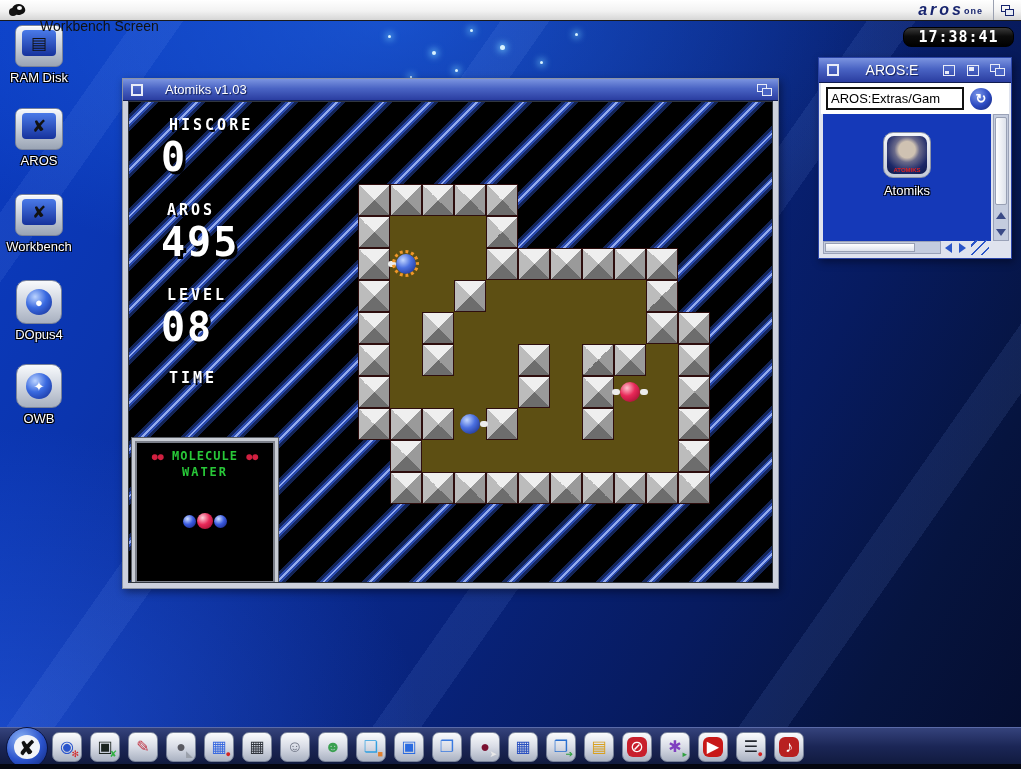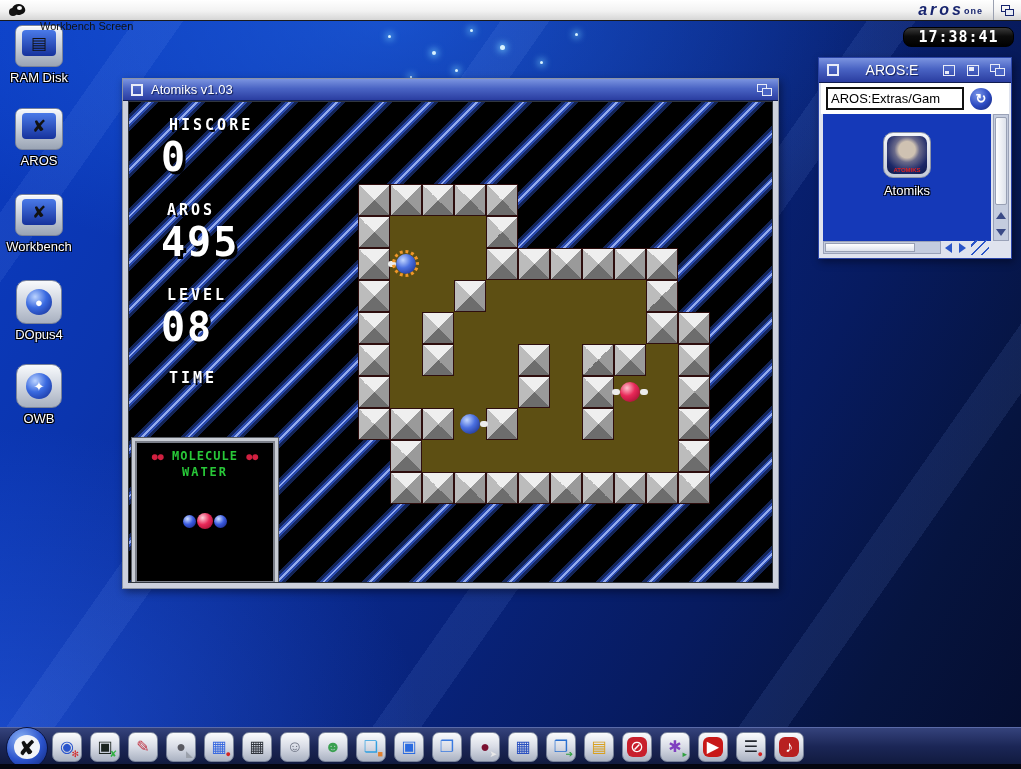--- a/index.html
+++ b/index.html
@@ -7,21 +7,21 @@
   body { position:relative; font-family:"Liberation Sans", sans-serif; background:#061544; }
 
   
   .screen-bar { position:absolute; left:0; top:0; width:1021px; height:21px;
     background:linear-gradient(180deg,#ffffff 0%,#f2f2f2 55%,#d6d6d6 100%);
     border-bottom:1px solid #1a1a1a; display:flex; align-items:center; z-index:50; }
   .mascot { width:22px; height:16px; margin-left:8px; position:relative; }
   .mascot .b1{ position:absolute; left:4px; top:2px; width:13px; height:11px; background:#111; border-radius:50% 60% 40% 60%; transform:rotate(-15deg);}
   .mascot .b2{ position:absolute; left:1px; top:6px; width:8px; height:8px; background:#151515; border-radius:50%;}
   .mascot .w1{ position:absolute; left:9px; top:4px; width:5px; height:4px; background:#fff; border-radius:50%;}
-  .screen-title { margin-left:10px; font-size:11px; color:#111;margin-top:32px; }
+  .screen-title { margin-left:10px; font-size:14px; color:#111;margin-top:32px; }
   .screen-bar-right { margin-left:auto; display:flex; align-items:center; height:100%; }
   .aros-logo { font-weight:bold; font-style:italic; color:#17246e; font-size:16px; letter-spacing:3px; }
   .aros-logo .one { font-size:9px; letter-spacing:1px; font-style:normal; vertical-align:1px; }
   .screen-depth { width:28px; height:100%; border-left:1px solid #9aa0b0; margin-left:10px;
     display:flex; align-items:center; justify-content:center; }
   .dgadget { position:relative; width:13px; height:11px; }
   .dgadget .back { position:absolute; left:0; top:0; width:9px; height:7px; border:1px solid #17246e; background:transparent;}
   .dgadget .front{ position:absolute; right:0; bottom:0; width:9px; height:7px; border:1px solid #17246e; background:#e8ecf4;}
 
   
@@ -254,21 +254,21 @@
       </div>
       <span class="label">OWB</span>
     </div>
   </div>
 
 <div class="gwin">
   <div class="win-title">
     <span class="gad">
         <span class="close-g"></span>
       </span>
-    <span style="">Atomiks v1.03</span>
+    <span style="margin-left:14px">Atomiks v1.03</span>
     <span class="gad" style="margin-left:auto">
         <span class="depth-g">
           <span class="back"></span>
           <span class="front"></span>
         </span>
       </span>
   </div>
   <div class="gwin-body">
     <div class="stripes"></div>
 

